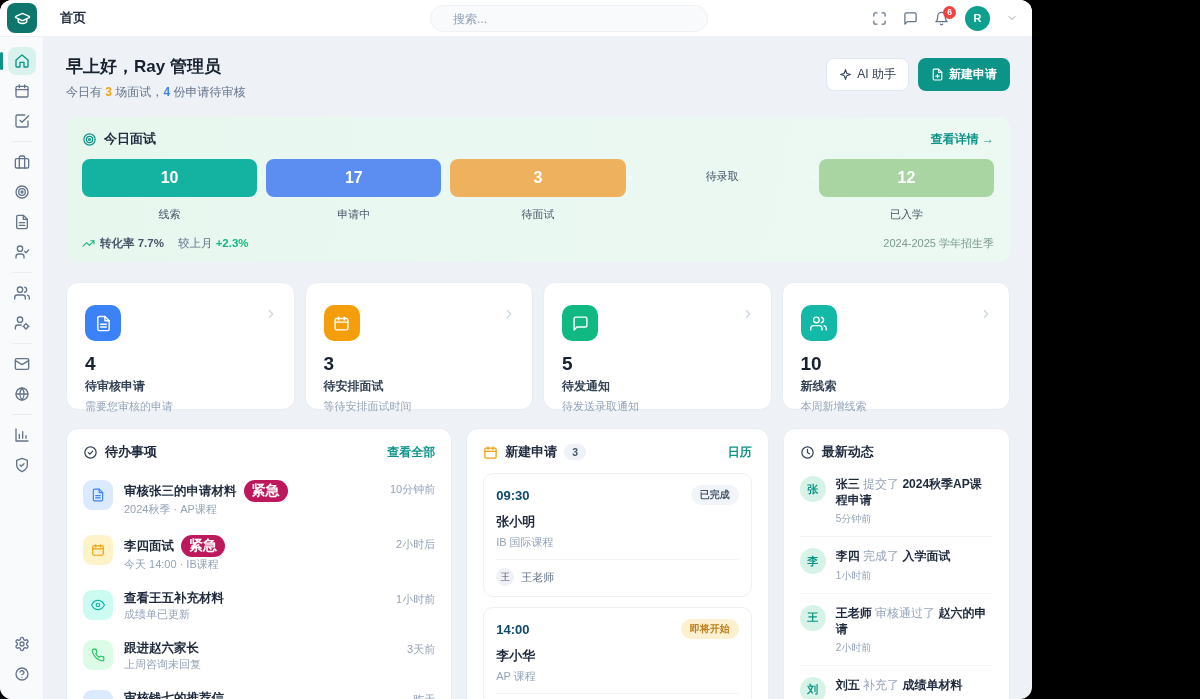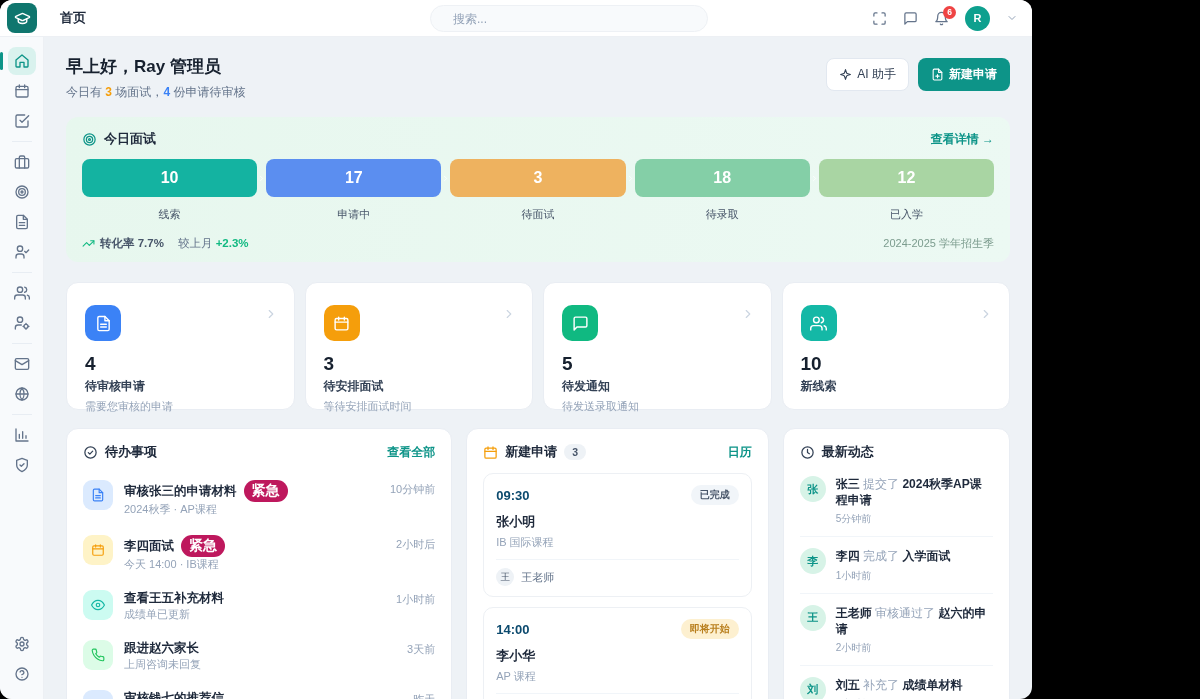--- a/index.html
+++ b/index.html
@@ -371,21 +371,20 @@
             <div class="stage-label">待面试</div>
           </div>
         <div class="f-sep">
             <span class="ic" data-icon="chevron-right">
               <svg viewBox="0 0 24 24" fill="none" stroke="currentColor" stroke-width="2" stroke-linecap="round" stroke-linejoin="round">
                 <path d="M9 18l6-6-6-6"></path>
               </svg>
             </span>
           </div>
         <div class="stage">
-            <div class="bar" style="background: rgb(132, 207, 167);">18</div>
             <div class="stage-label">待录取</div>
           </div>
         <div class="f-sep">
             <span class="ic" data-icon="chevron-right">
               <svg viewBox="0 0 24 24" fill="none" stroke="currentColor" stroke-width="2" stroke-linecap="round" stroke-linejoin="round">
                 <path d="M9 18l6-6-6-6"></path>
               </svg>
             </span>
           </div>
         <div class="stage">
@@ -474,20 +473,21 @@
               </svg>
             </span>
           </div>
         <span class="stat-arrow" data-icon="chevron-right">
             <svg viewBox="0 0 24 24" fill="none" stroke="currentColor" stroke-width="2" stroke-linecap="round" stroke-linejoin="round">
               <path d="M9 18l6-6-6-6"></path>
             </svg>
           </span>
         <div class="stat-num">10</div>
         <div class="stat-title">新线索</div>
+        <div class="stat-sub">本周新增线索</div>
       </div>
     </div>
 
     <div class="bottom">
 
       <div class="panel">
         <div class="panel-head">
           <div class="panel-title">
               <span class="ic" data-icon="check-circle">
                 <svg viewBox="0 0 24 24" fill="none" stroke="currentColor" stroke-width="2" stroke-linecap="round" stroke-linejoin="round">

